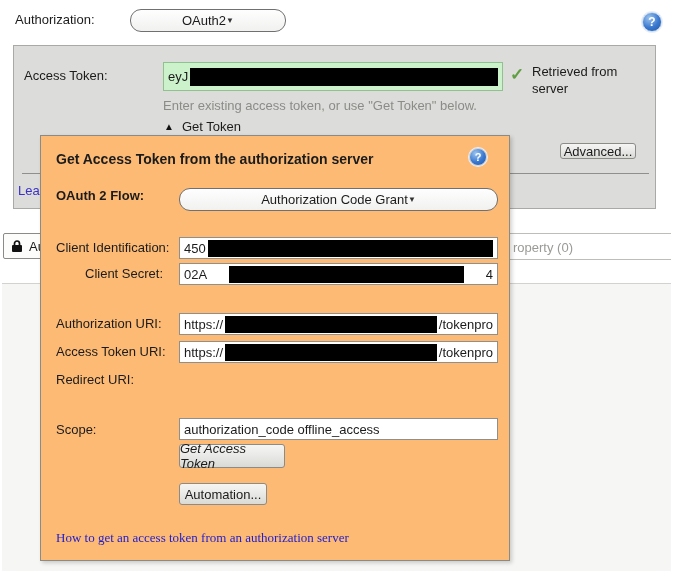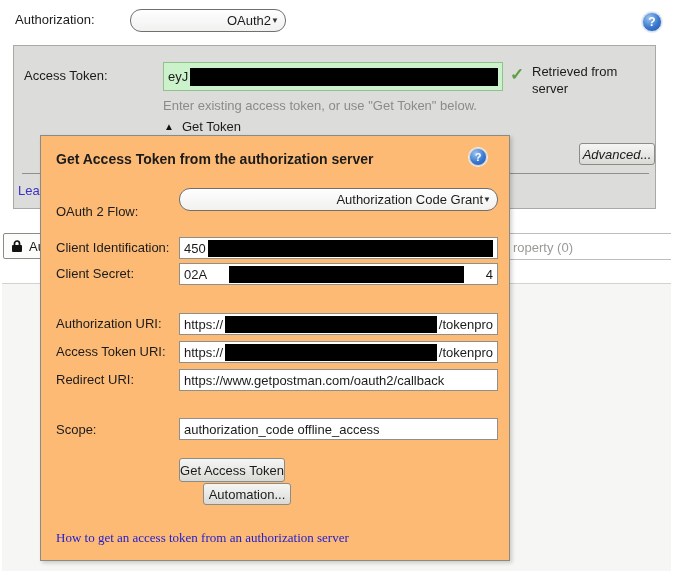--- a/index.html
+++ b/index.html
@@ -26,21 +26,21 @@
     background: #fcfcfb; border: 1px solid #8a8a86; border-radius: 2px;
     display: flex; align-items: center; gap: 6px; padding: 0 7px; z-index: 1; }
 
   .property-frag { left: 513px; top: 240px; color: #9a9a96; z-index: 1; }
 
   
   .auth-label { left: 15px; top: 12px; }
   .combo {
     background: linear-gradient(#fefefe, #f1f1f0); border: 1px solid #707070;
     border-radius: 11px; display: flex; align-items: center;
-    justify-content: flex-end; padding: 0 6px; cursor: default; z-index: 2;
+    justify-content: center; padding: 0 6px; cursor: default; z-index: 2;
   }
   .combo-top { left: 130px; top: 9px; width: 156px; height: 23px; }
   .combo .arrow { font-size: 8px; color: #333; }
 
   .help-icon {
     width: 20px; height: 20px; border-radius: 50%;
     background: radial-gradient(circle at 35% 28%, #9cc4ee, #3a78cf 55%, #1d55a8);
     border: 1px solid #c9d9ec; box-shadow: 0 0 0 1px #e9eff7;
     color: #fff; font-weight: bold; font-size: 12px;
     display: flex; align-items: center; justify-content: center; z-index: 2;
@@ -59,48 +59,48 @@
   .helper-text { left: 163px; top: 98px; color: #8b8b88; z-index: 2; }
   .get-token-toggle { left: 164px; top: 119px; display: flex; align-items: center; gap: 8px; cursor: pointer; z-index: 2; }
   .tri-up { font-size: 10px; color: #111; }
 
   .btn {
     background: linear-gradient(#f5f5f4, #eaeae8 45%, #d9d9d6);
     border: 1px solid #8b8b88; border-radius: 3px;
     display: flex; align-items: center; justify-content: center;
     font-size: 13px; color: #1b1b1b; cursor: pointer;
   }
-  .advanced-btn { left: 579px; top: 143px; width: 76px; height: 22px; z-index: 2; font-style: italic; }
+  .advanced-btn { left: 560px; top: 143px; width: 76px; height: 16px; z-index: 2; }
   .learn-frag { left: 18px; top: 183px; color: #3b30c8; z-index: 2; cursor: pointer; }
 
   
   .dialog { left: 40px; top: 135px; width: 470px; height: 426px;
     background: #fdba74; border: 1px solid #8a8a87;
     box-shadow: 2px 2px 4px rgba(0,0,0,0.18); z-index: 10; }
   .dlg-title { left: 15px; top: 15px; font-weight: bold; font-size: 14px; }
   .help-dlg { left: 428px; top: 12px; width: 18px; height: 18px; font-size: 11px; }
 
   .dlg-label { left: 15px; }
   .field { background: #fff; border: 1px solid #8f8f8c;
     display: flex; align-items: center; padding: 0 4px; overflow: hidden; white-space: nowrap; justify-content: space-between; }
   .dlg-field { left: 138px; width: 319px; height: 22px; }
   .dlg-combo { left: 138px; width: 319px; height: 23px; }
 
-  .row-flow-label   { top: 68px; }  .row-flow-field   { top: 52px; }
+  .row-flow-label   { top: 52px; font-weight: bold; }  .row-flow-field   { top: 52px; }
   .row-cid-label    { top: 104px; } .row-cid-field    { top: 101px; }
-  .row-csec-label   { top: 130px; } .row-csec-field   { top: 127px; gap: 20px; }
+  .row-csec-label   { top: 130px; margin-left: 29px; } .row-csec-field   { top: 127px; gap: 20px; }
   .row-auri-label   { top: 180px; } .row-auri-field   { top: 177px; }
   .row-turi-label   { top: 208px; } .row-turi-field   { top: 205px; }
   .row-ruri-label   { top: 236px; } .row-ruri-field   { top: 233px; }
   .row-scope-label  { top: 286px; } .row-scope-field  { top: 282px; }
 
   .pfx { margin-right: 2px; } .sfx { margin-left: 2px; }
 
-  .get-access-btn { left: 138px; top: 322px; width: 106px; height: 24px; }
-  .automation-btn { left: 138px; top: 347px; width: 88px; height: 22px; margin-left: 24px; }
+  .get-access-btn { left: 138px; top: 308px; width: 106px; height: 24px; font-style: italic; }
+  .automation-btn { left: 138px; top: 347px; width: 88px; height: 22px; }
   .dlg-link { left: 15px; top: 394px; color: #2320cd; cursor: pointer; font-family: Liberation Serif, serif; }
 
   .lock-svg { display: block; }
 </style>
 </head>
 <body>
 
 <div class="abs content-area"></div>
 
 <span class="abs auth-label">Authorization:</span>
@@ -178,23 +178,20 @@
   </div>
 
   <span class="abs dlg-label row-turi-label">Access Token URI:</span>
   <div class="abs field dlg-field row-turi-field">
     <span class="pfx">https://</span>
     <span class="redact-sm"></span>
     <span class="sfx">/tokenpro</span>
   </div>
 
   <span class="abs dlg-label row-ruri-label">Redirect URI:</span>
-  <div class="abs field dlg-field row-ruri-field">
-    <span>https://www.getpostman.com/oauth2/callback</span>
-  </div>
 
   <span class="abs dlg-label row-scope-label">Scope:</span>
   <div class="abs field dlg-field row-scope-field">
     <span>authorization_code offline_access</span>
   </div>
 
   <div class="abs btn get-access-btn">
     <span>Get Access Token</span>
   </div>
   <div class="abs btn automation-btn">

